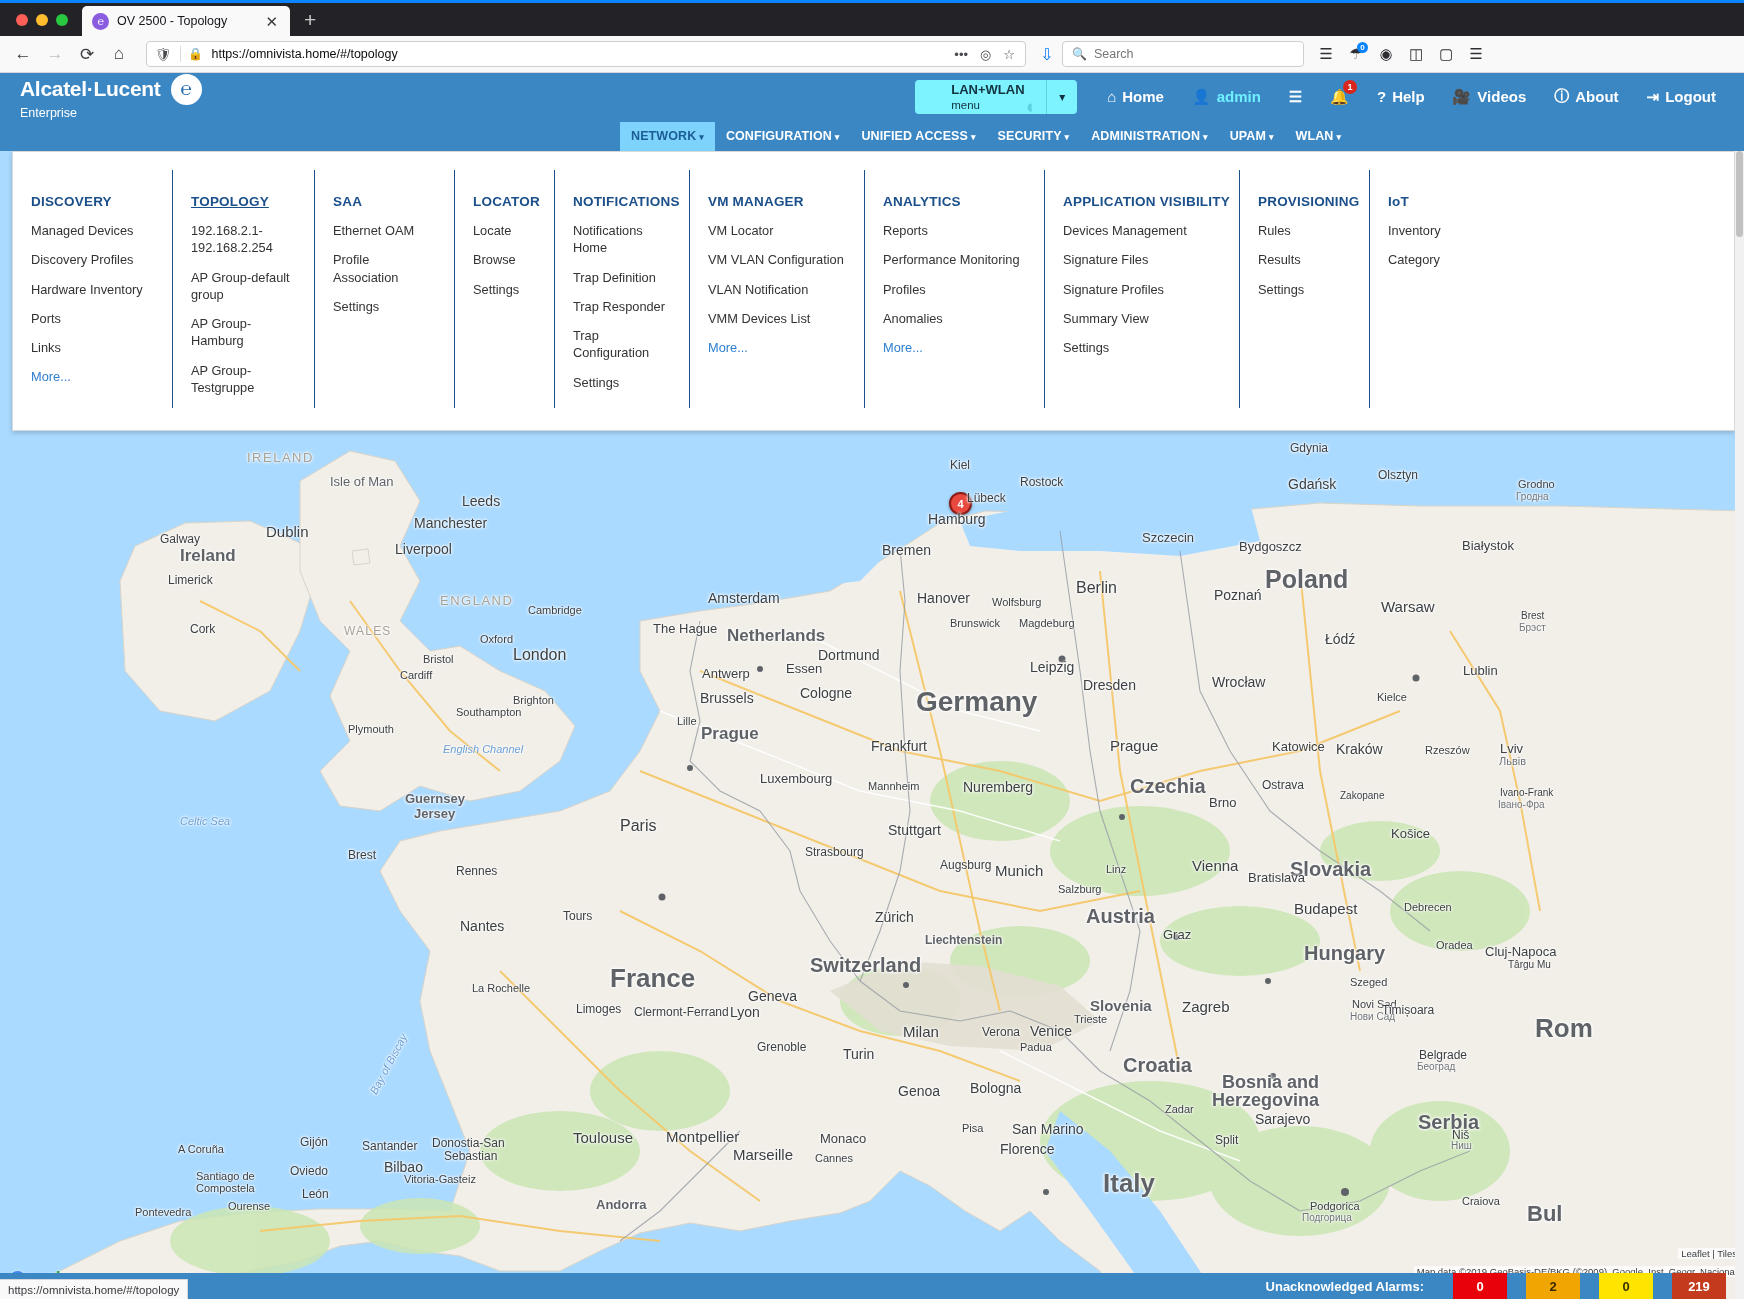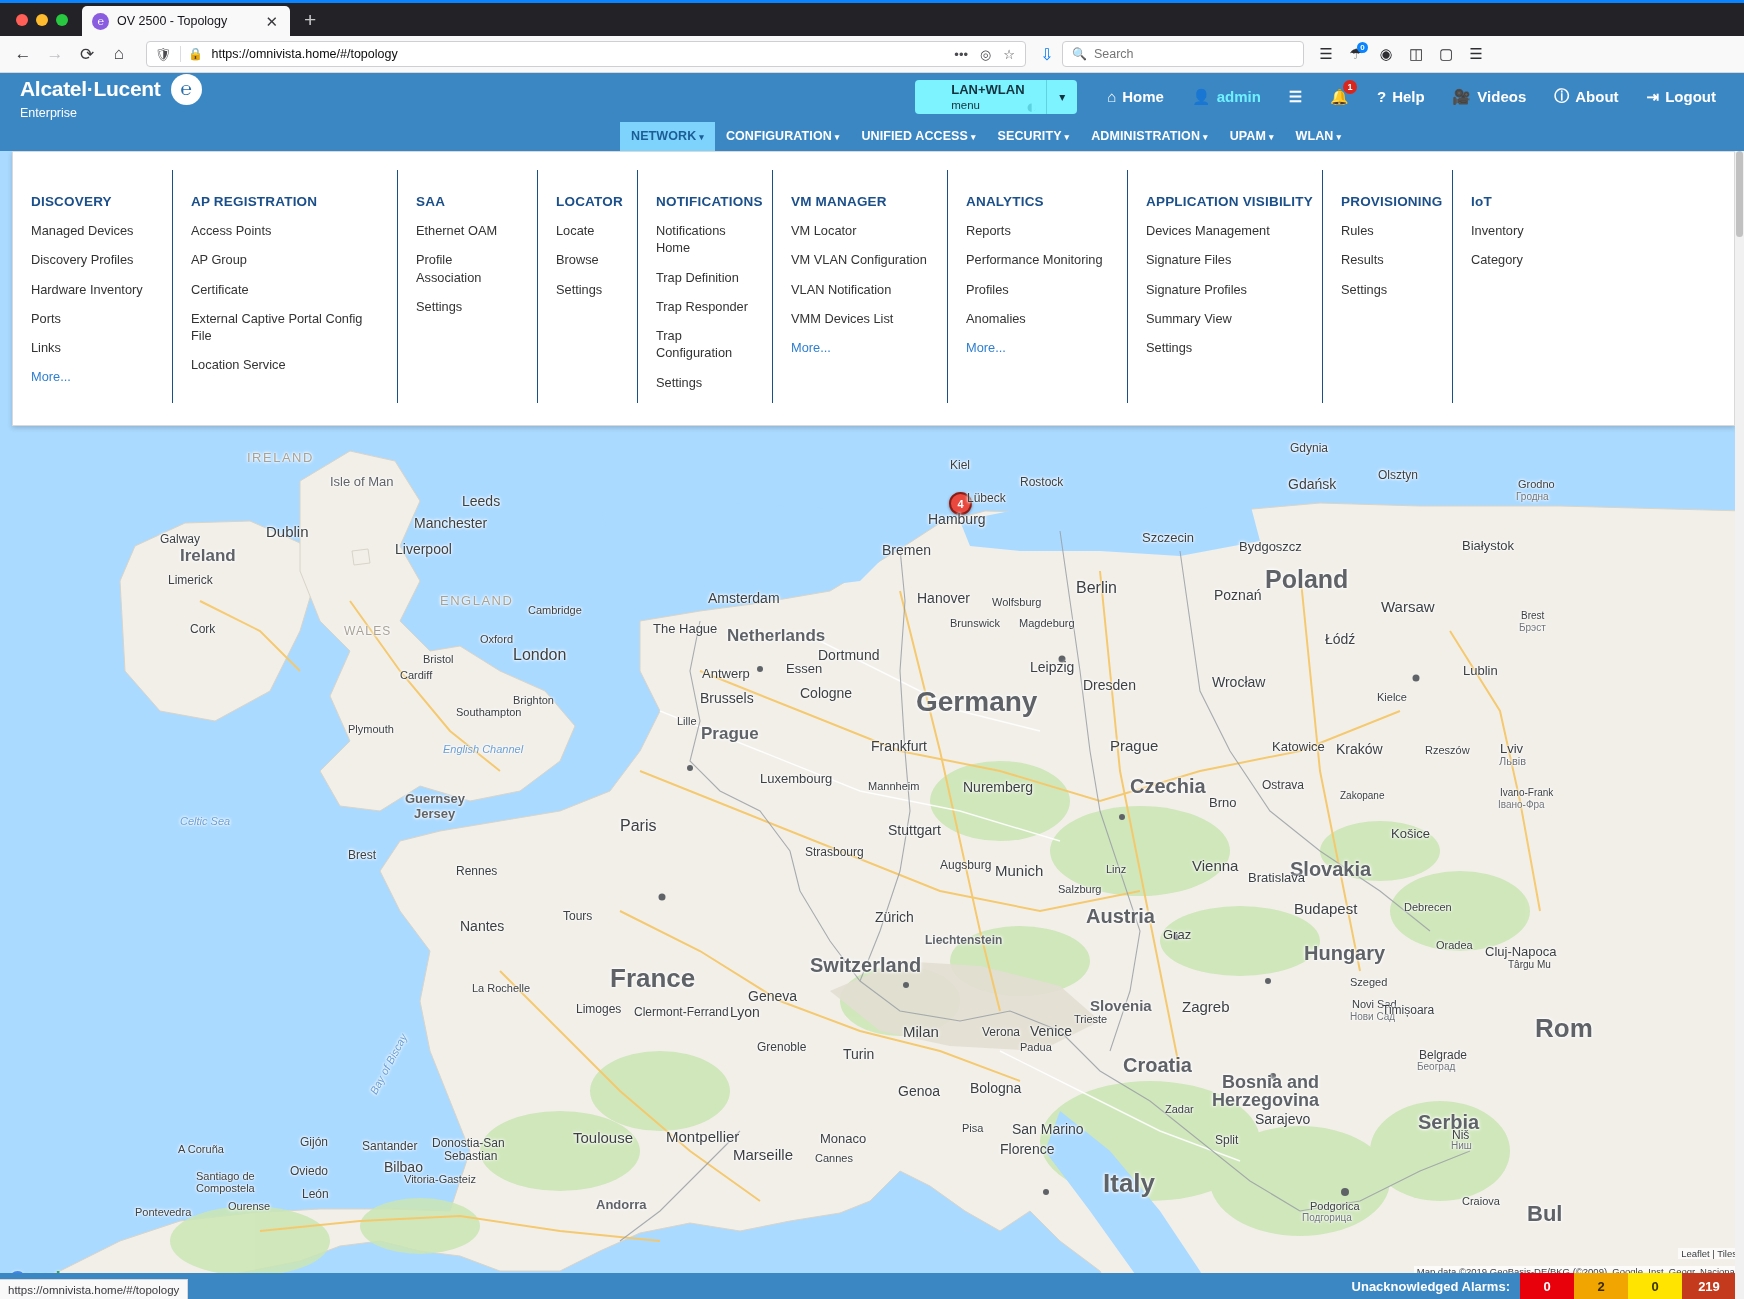--- a/index.html
+++ b/index.html
@@ -196,22 +196,22 @@
   .toast {
     position:absolute; left:1152px; bottom:42px; width:530px; height:37px;
     background:#d9edf7; border:1px solid #bce8f1; color:#31708f;
     display:flex; align-items:center; padding:0 12px; font-size:13.5px; border-radius:3px;
   }
   .toast a { color:#2a6496; text-decoration:underline; }
   .toast .x { margin-left:auto; font-size:16px; color:#5a8ba0; cursor:pointer; opacity:.6; }
 
   
   .statusbar {
-    position:absolute; left:0; right:8px; bottom:0; height:26px; background:#3b87c4;
-    display:flex; align-items:center; justify-content:flex-end; z-index:20;
+    position:absolute; left:0; right:18px; bottom:0; height:26px; background:#3b87c4;
+    display:flex; align-items:center; justify-content:flex-end; z-index:20;gap:19px;
   }
   .statusbar .lbl { color:#fff; font-size:13px; font-weight:bold; margin-right:10px; }
   .sbox {
     width:54px; height:26px; display:flex; align-items:center; justify-content:center;
     color:#fff; font-size:13px; font-weight:bold;
   }
   .sbox.red{ background:#e8000b; } .sbox.orange{ background:#f0a500; color:#3b2a00; }
   .sbox.yellow{ background:#ffe400; color:#3b3400; } .sbox.dark{ background:#c43a1d; }
 
   .linkstatus {
@@ -659,29 +659,28 @@
       <div class="mcol c-discovery">
         <h4>DISCOVERY</h4>
         <a>Managed Devices</a>
         <a>Discovery Profiles</a>
         <a>Hardware Inventory</a>
         <a>Ports</a>
         <a>Links</a>
         <a class="more">More...</a>
       </div>
 
-
-      <div class="mcol c-apreg">
-        <h4>AP REGISTRATION</h4>
-        <a>Access Points</a>
-        <a>AP Group</a>
-        <a>Certificate</a>
-        <a>External Captive Portal Config File</a>
-        <a>Location Service</a>
-      </div>
+      <div class="mcol c-topology">
+        <h4 class="ul">TOPOLOGY</h4>
+        <a>192.168.2.1-192.168.2.254</a>
+        <a>AP Group-default group</a>
+        <a>AP Group-Hamburg</a>
+        <a>AP Group-Testgruppe</a>
+      </div>
+
 
       <div class="mcol c-saa">
         <h4>SAA</h4>
         <a>Ethernet OAM</a>
         <a>Profile Association</a>
         <a>Settings</a>
       </div>
 
       <div class="mcol c-locator">
         <h4>LOCATOR</h4>

